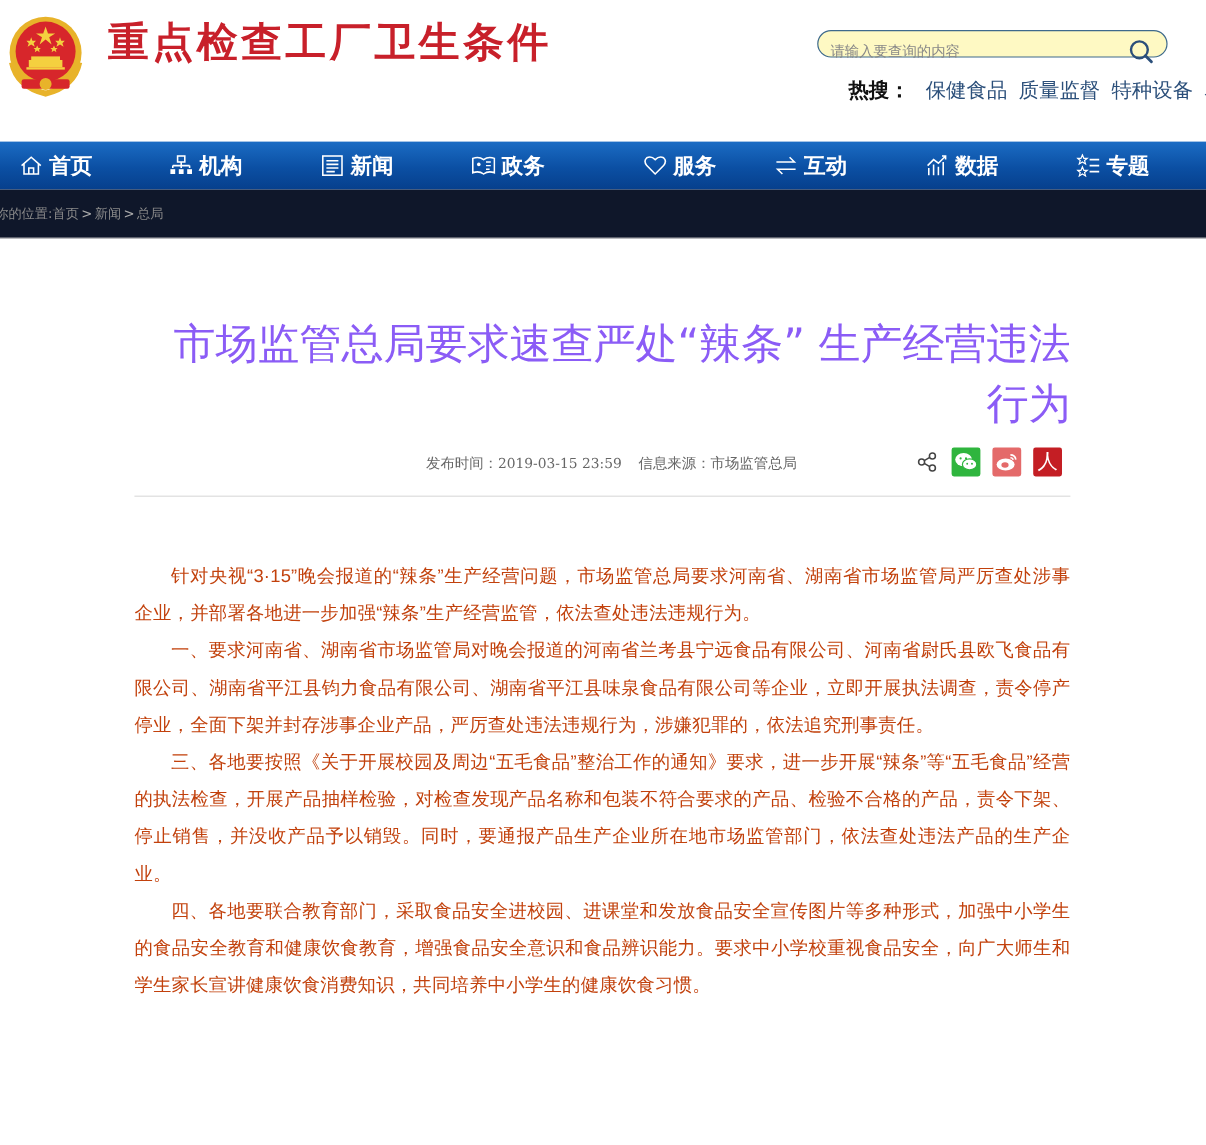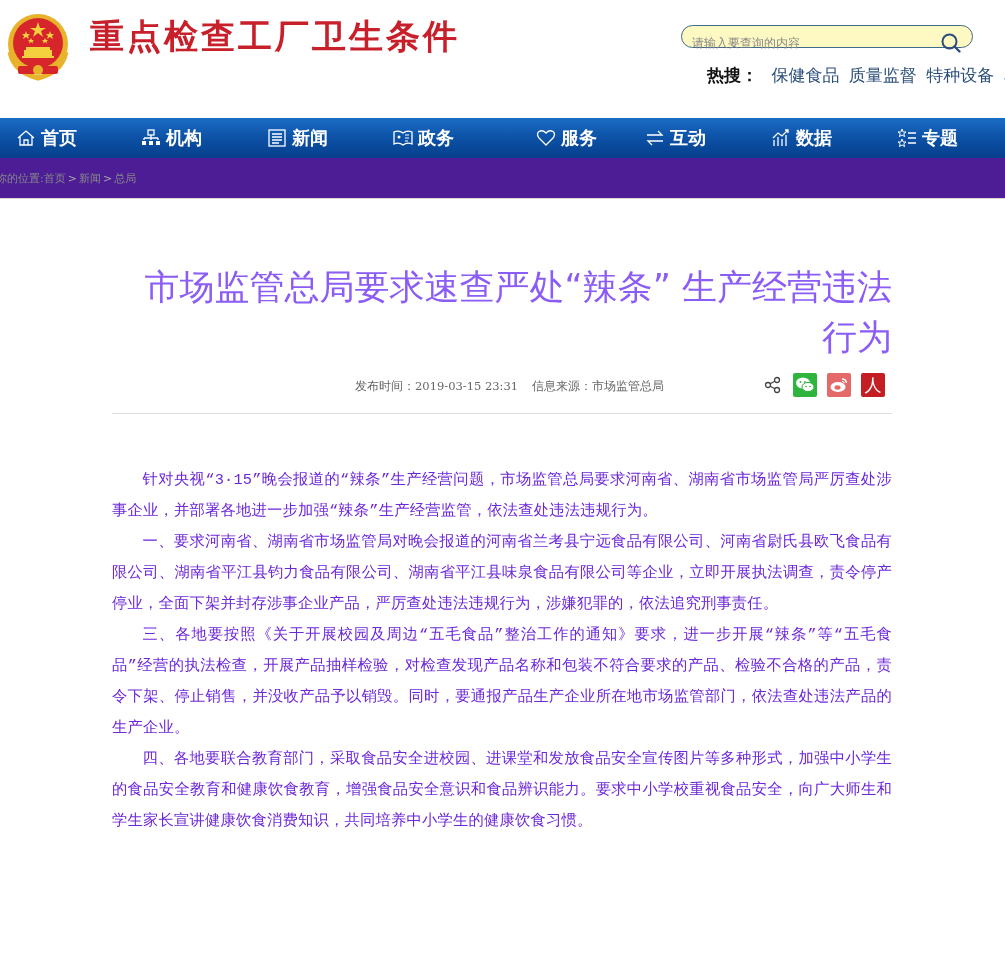--- a/index.html
+++ b/index.html
@@ -19,39 +19,39 @@
   .hot { position: absolute; left: 707px; top: 64px; font-size: 17px; white-space: nowrap; }
   .hot-label { color: #111; font-weight: bold; margin-right: 8px; }
   .hot-link { color: #2b4f7a; margin-right: 4px; text-decoration: none; cursor: pointer; }
 
   
   .nav { position: absolute; left: 0; top: 118px; width: 1005px; height: 40px; background: linear-gradient(#1b6cc4, #0b4fa3 55%, #063f8c); }
   .nav-item { position: absolute; top: 0; height: 40px; display: flex; align-items: center; color: #fff; font-size: 18px; font-weight: bold; cursor: pointer; white-space: nowrap; }
   .nav-item svg { width: 20px; height: 20px; margin-right: 5px; }
 
   
-  .crumb-bar { position: absolute; left: 0; top: 158px; width: 1005px; height: 41px; background: #4c1d95; border-bottom: 1px solid #d8d8d8; }
+  .crumb-bar { position: absolute; left: 0; top: 158px; width: 1005px; height: 41px; background: #0f172a; border-bottom: 1px solid #d8d8d8; }
   .crumb { position: absolute; left: -4px; top: 13px; font-size: 11px; color: #8a8a8a; white-space: nowrap; }
   .crumb a { color: #8a8a8a; text-decoration: none; cursor: pointer; }
   .crumb .sep { margin: 0 2px; color: #aaa; }
 
   
   .article-title { position: absolute; left: 112px; top: 262px; width: 780px; text-align: right; font-size: 35px; line-height: 50px; color: #8b5cf6; font-weight: normal; }
   .meta { position: absolute; left: 355px; top: 378px; font-size: 12px; color: #666; white-space: nowrap; }
   .meta .time { font-family: "DejaVu Serif", serif; font-size: 11.5px; }
   .meta .gap { display: inline-block; width: 14px; }
   .share { position: absolute; left: 764px; top: 373px; display: flex; align-items: center; }
   .share-icon { width: 18px; height: 18px; margin-right: 11px; }
   .social { width: 24px; height: 24px; margin-right: 10px; border-radius: 2px; display: flex; align-items: center; justify-content: center; cursor: pointer; }
   .social.wechat { background: #2fb53e; }
   .social.weibo { background: #e46a6a; }
   .social.people { background: #c41e24; margin-right: 0; color: #fff; font-size: 17px; font-family: "DejaVu Serif", serif; line-height: 24px; }
   .meta-divider { position: absolute; left: 112px; top: 413px; width: 780px; height: 1px; background: #ddd; }
 
-  .body-text { position: absolute; left: 112px; top: 465px; width: 780px; font-size: 15.3px; line-height: 31px; color: #6d28d9; font-family: Liberation Mono, monospace; }
+  .body-text { position: absolute; left: 112px; top: 465px; width: 780px; font-size: 15.3px; line-height: 31px; color: #c2410c; font-family: Liberation Sans, sans-serif; }
   .body-text p { text-indent: 2em; margin-bottom: 0; text-align: justify; letter-spacing: 0.2px; }
 </style>
 </head>
 <body>
 
 <div class="header">
   <svg class="emblem" viewBox="0 0 68 70">
     <circle cx="34" cy="32" r="30" fill="#e8b32a"></circle>
     <circle cx="34" cy="31" r="25" fill="#d7262b"></circle>
     <polygon points="34,10 36,16 42,16 37,19 39,25 34,21 29,25 31,19 26,16 32,16" fill="#f4d03f"></polygon>
@@ -147,21 +147,21 @@
 
 <div class="crumb-bar">
   <div class="crumb">
     <span>你的位置:</span><a>首页</a><span class="sep">&gt;</span><a>新闻</a><span class="sep">&gt;</span><a>总局</a>
   </div>
 </div>
 
 <h1 class="article-title">市场监管总局要求速查严处“辣条” 生产经营违法行为</h1>
 
 <div class="meta">
-  <span>发布时间：</span><span class="time">2019-03-15 23:31</span><span class="gap"></span><span>信息来源：</span><span>市场监管总局</span>
+  <span>发布时间：</span><span class="time">2019-03-15 23:59</span><span class="gap"></span><span>信息来源：</span><span>市场监管总局</span>
 </div>
 
 <div class="share">
   <svg class="share-icon" viewBox="0 0 18 18">
     <circle cx="13" cy="4" r="2.5" fill="none" stroke="#444" stroke-width="1.3"></circle>
     <circle cx="4" cy="9" r="2.5" fill="none" stroke="#444" stroke-width="1.3"></circle>
     <circle cx="13" cy="14" r="2.5" fill="none" stroke="#444" stroke-width="1.3"></circle>
     <path d="M6.2 7.8 L10.8 5.2 M6.2 10.2 L10.8 12.8" stroke="#444" stroke-width="1.3"></path>
   </svg>
   <div class="social wechat">

